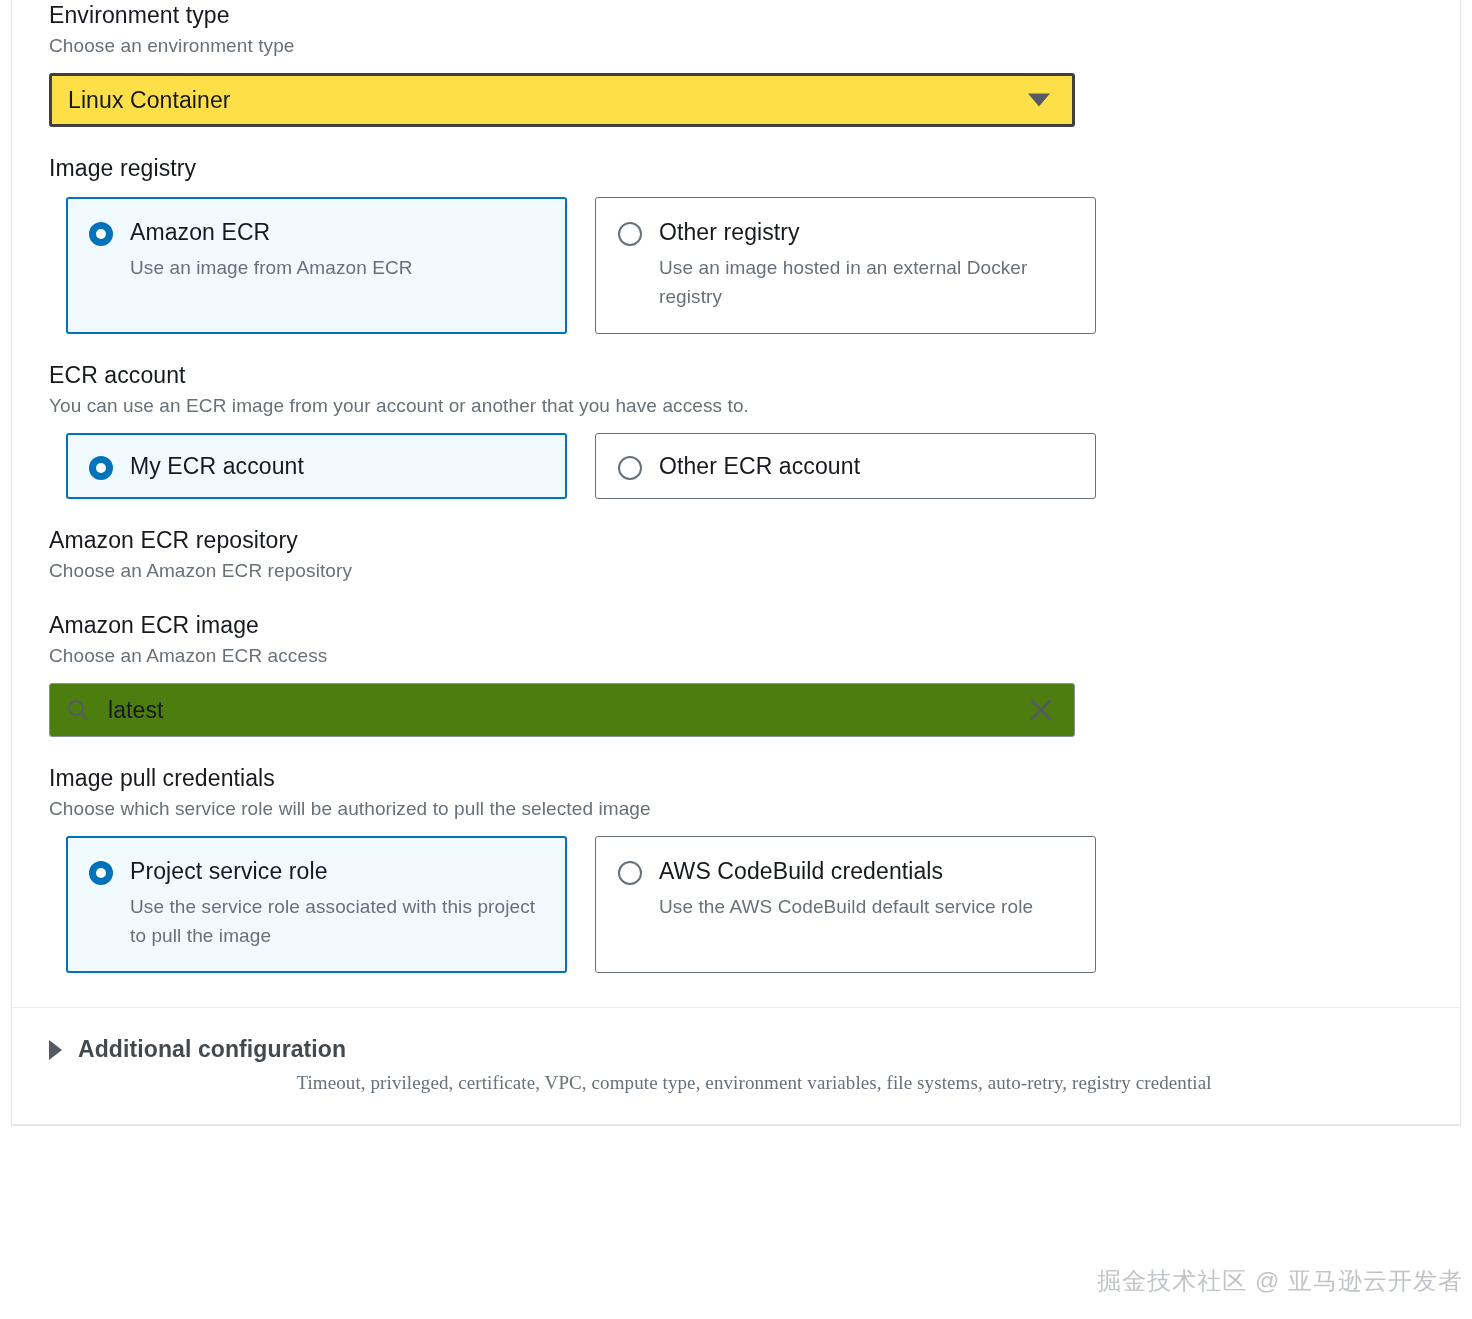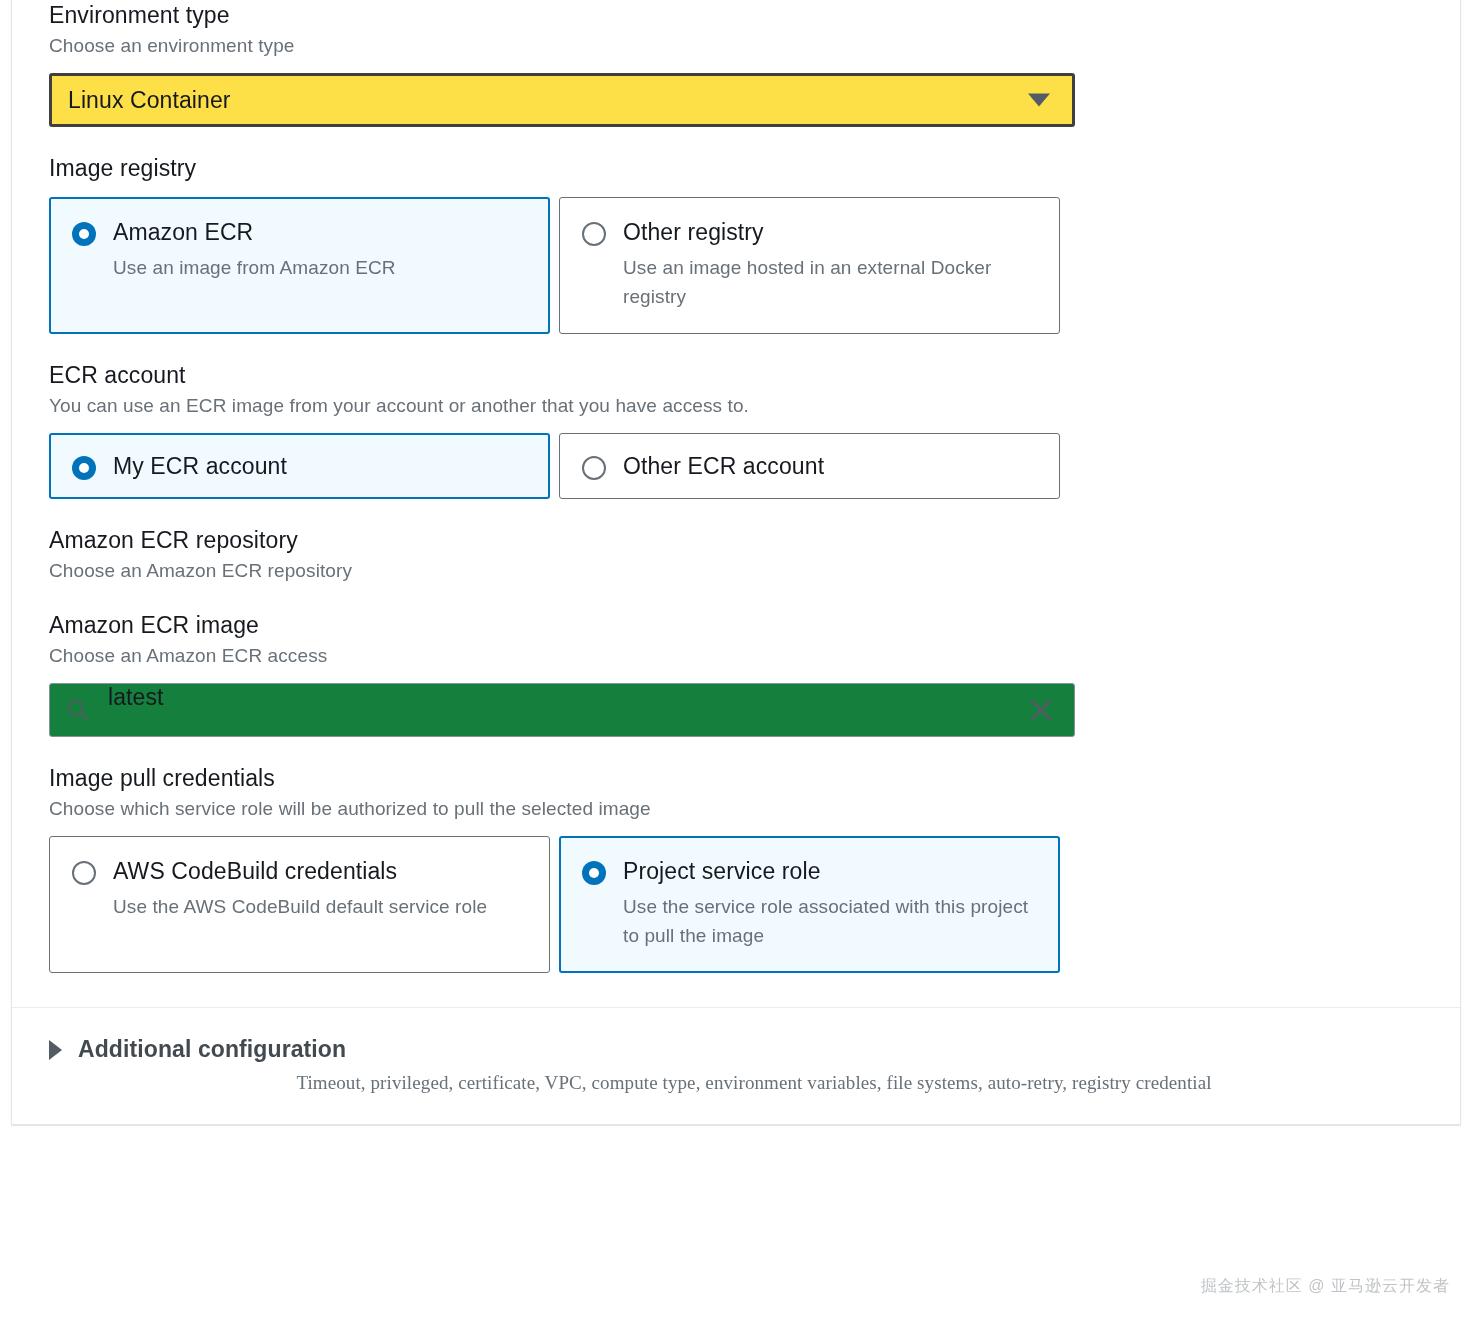--- a/index.html
+++ b/index.html
@@ -83,24 +83,24 @@
   }
 
   
   .searchbox {
     position: relative;
     margin-top: 14px;
     width: 1026px;
     height: 54px;
     border: 1px solid #879196;
     border-radius: 3px;
-    background: #15803d;
-    box-sizing: border-box;
-    display: flex;
-    align-items: flex-start;
+    background: #4d7c0f;
+    box-sizing: border-box;
+    display: flex;
+    align-items: center;
   }
   .search-icon {
     position: absolute;
     left: 16px;
     top: 50%;
     transform: translateY(-50%);
     width: 24px;
     height: 24px;
   }
   .search-value {
@@ -116,21 +116,22 @@
     transform: translateY(-50%);
     width: 26px;
     height: 26px;
     cursor: pointer;
   }
 
   
   .tiles {
     margin-top: 14px;
     display: flex;
-    gap: 9px;
+    gap: 28px;
+    margin-left: 17px;
   }
   .tile {
     width: 501px;
     box-sizing: border-box;
     border: 1px solid #687078;
     border-radius: 3px;
     background: #ffffff;
     padding: 20px 31px 22px 22px;
     cursor: pointer;
   }
@@ -223,23 +224,23 @@
     color: #687078;
     margin-top: 9px;
     margin-left: 36px;
     letter-spacing: 0.1px;
     font-family: Liberation Serif, serif;
   }
 
   
   .watermark {
     position: absolute;
-    right: 22px;
+    right: 9px;
     bottom: 22px;
-    font-size: 16px;
+    font-size: 24px;
     color: #9aa0a6;
     opacity: 0.62;
     white-space: nowrap;
     letter-spacing: 1px;
     pointer-events: none;
   }
 </style>
 </head>
 <body>
 
@@ -320,34 +321,34 @@
           <line x1="21" y1="3" x2="3" y2="21" stroke="#545b64" stroke-width="2.4"></line>
         </svg>
       </div>
     </div>
 
     <div class="field">
       <div class="field-label">Image pull credentials</div>
       <div class="field-desc">Choose which service role will be authorized to pull the selected image</div>
       <div class="tiles">
 
+        <div class="tile selected">
+          <div class="tile-row">
+            <span class="radio on"></span>
+            <span class="tile-title">Project service role</span>
+          </div>
+          <div class="tile-desc">Use the service role associated with this project to pull the image</div>
+        </div>
+
         <div class="tile">
           <div class="tile-row">
             <span class="radio off"></span>
             <span class="tile-title">AWS CodeBuild credentials</span>
           </div>
           <div class="tile-desc">Use the AWS CodeBuild default service role</div>
-        </div>
-
-        <div class="tile selected">
-          <div class="tile-row">
-            <span class="radio on"></span>
-            <span class="tile-title">Project service role</span>
-          </div>
-          <div class="tile-desc">Use the service role associated with this project to pull the image</div>
         </div>
 
       </div>
     </div>
 
   </div>
 
   <div class="divider"></div>
 
   <div class="expand">

